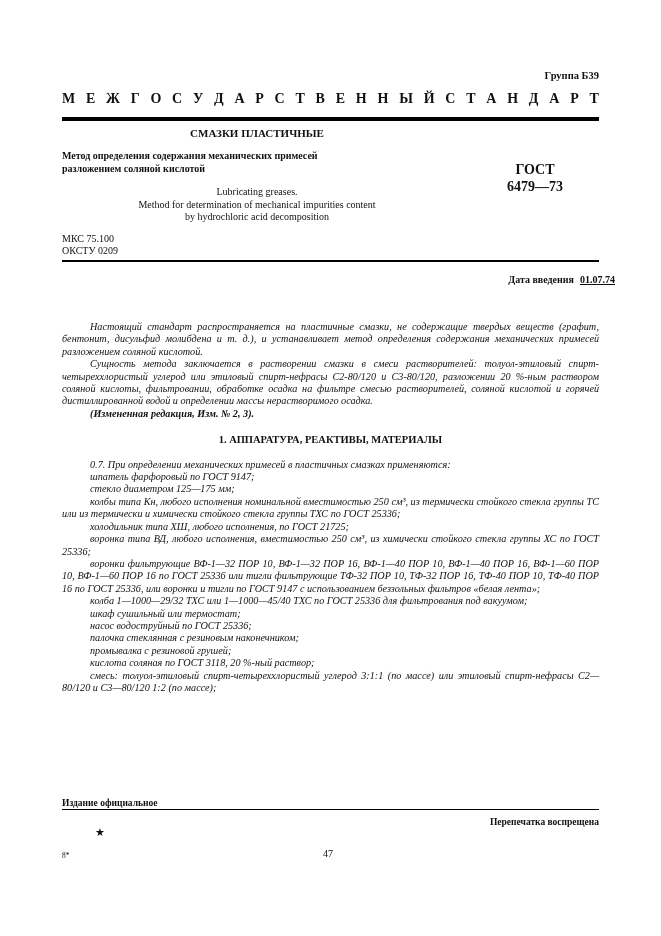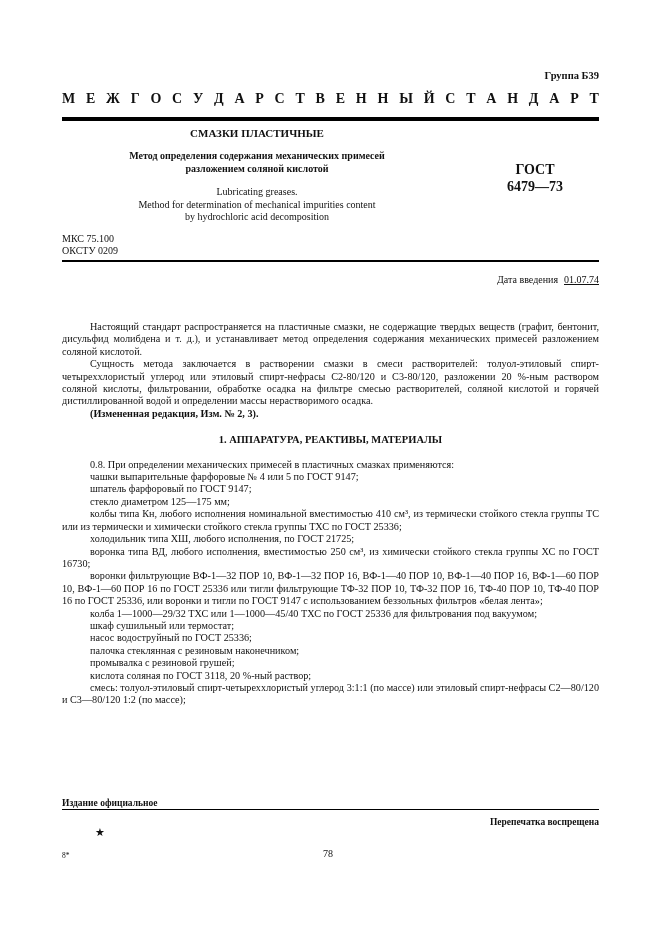--- a/index.html
+++ b/index.html
@@ -5,30 +5,30 @@
   html, body { margin:0; padding:0; background:#ffffff; }
   body { width:661px; height:936px; position:relative; overflow:hidden;
          font-family:"Liberation Serif", "DejaVu Serif", serif; color:#111; }
   .abs { position:absolute; }
   .b { font-weight:bold; }
   .group { top:70px; right:62px; font-size:10.5px; font-weight:bold; }
   .interstate { top:91px; left:62px; width:537px; font-size:14px; font-weight:bold;
                 display:flex; justify-content:space-between; letter-spacing:0; }
   .rule-thick { left:62px; width:537px; height:4px; background:#000; top:117px; }
   .title { top:127px; left:62px; width:390px; text-align:center; font-size:11px; font-weight:bold; }
-  .subtitle { top:150px; left:62px; width:390px; text-align:center; font-size:10px; font-weight:bold; line-height:12.5px; }
+  .subtitle { top:150px; left:62px; width:390px; font-size:10px; font-weight:bold; line-height:12.5px; }
   .entitle { top:186px; left:62px; width:390px; text-align:center; font-size:10px; line-height:12.5px; }
   .gost { top:161px; left:480px; width:110px; text-align:center; font-size:14px; font-weight:bold; line-height:17px; }
   .codes { top:233px; left:62px; font-size:10px; line-height:11.5px; }
   .rule-mid { left:62px; width:537px; height:2px; background:#000; top:260px; }
-  .date { top:274px; right:62px; font-size:10px; font-weight:normal;margin-left:11px; }
+  .date { top:274px; right:46px; font-size:10px; font-weight:bold;margin-left:11px; }
   .date u { margin-left:6px; }
   .body { top:321px; left:62px; width:537px; font-size:10.2px; line-height:12.4px; text-align:justify; }
   .body p { margin:0; }
-  .ind { text-indent:28px; }
+  .ind { text-indent:28px;font-style:italic; }
   .section { text-align:center; font-weight:bold; font-size:10.5px; margin:14px 0 12px 0 !important; }
   .rule-foot { left:62px; width:537px; height:1px; background:#000; top:809px; }
   .foot-left { top:798px; left:62px; font-size:9.5px; font-weight:bold; }
   .foot-right { top:817px; right:62px; font-size:9.5px; font-weight:bold; }
   .star { top:826px; left:95px; font-size:11px; }
   .pmark { top:851px; left:62px; font-size:7.5px; }
   .pnum { top:848px; left:323px; font-size:10px; }
 </style>
 </head>
 <body>
@@ -91,35 +91,34 @@
 
 <div class="abs date">
   <span>Дата введения</span><u>01.07.74</u>
 </div>
 
 <div class="abs body">
   <p class="ind">Настоящий стандарт распространяется на пластичные смазки, не содержащие твердых веществ (графит, бентонит, дисульфид молибдена и т. д.), и устанавливает метод определения содержания механических примесей разложением соляной кислотой.</p>
   <p class="ind">Сущность метода заключается в растворении смазки в смеси растворителей: толуол-этиловый спирт-четыреххлористый углерод или этиловый спирт-нефрасы С2-80/120 и С3-80/120, разложении 20 %-ным раствором соляной кислоты, фильтровании, обработке осадка на фильтре смесью растворителей, соляной кислотой и горячей дистиллированной водой и определении массы нерастворимого осадка.</p>
   <p class="ind b">(Измененная редакция, Изм. № 2, 3).</p>
   <p class="section">1. АППАРАТУРА, РЕАКТИВЫ, МАТЕРИАЛЫ</p>
-  <p class="ind">0.8. При определении механических примесей в пластичных смазках применяются:</p>
-  <p class="ind">чашки выпарительные фарфоровые № 4 или 5 по ГОСТ 9147;</p>
+  <p class="ind">0.7. При определении механических примесей в пластичных смазках применяются:</p>
   <p class="ind">шпатель фарфоровый по ГОСТ 9147;</p>
   <p class="ind">стекло диаметром 125—175 мм;</p>
-  <p class="ind">колбы типа Кн, любого исполнения номинальной вместимостью 410 см³, из термически стойкого стекла группы ТС или из термически и химически стойкого стекла группы ТХС по ГОСТ 25336;</p>
+  <p class="ind">колбы типа Кн, любого исполнения номинальной вместимостью 250 см³, из термически стойкого стекла группы ТС или из термически и химически стойкого стекла группы ТХС по ГОСТ 25336;</p>
   <p class="ind">холодильник типа ХШ, любого исполнения, по ГОСТ 21725;</p>
-  <p class="ind">воронка типа ВД, любого исполнения, вместимостью 250 см³, из химически стойкого стекла группы ХС по ГОСТ 16730;</p>
+  <p class="ind">воронка типа ВД, любого исполнения, вместимостью 250 см³, из химически стойкого стекла группы ХС по ГОСТ 25336;</p>
   <p class="ind">воронки фильтрующие ВФ-1—32 ПОР 10, ВФ-1—32 ПОР 16, ВФ-1—40 ПОР 10, ВФ-1—40 ПОР 16, ВФ-1—60 ПОР 10, ВФ-1—60 ПОР 16 по ГОСТ 25336 или тигли фильтрующие ТФ-32 ПОР 10, ТФ-32 ПОР 16, ТФ-40 ПОР 10, ТФ-40 ПОР 16 по ГОСТ 25336, или воронки и тигли по ГОСТ 9147 с использованием беззольных фильтров «белая лента»;</p>
   <p class="ind">колба 1—1000—29/32 ТХС или 1—1000—45/40 ТХС по ГОСТ 25336 для фильтрования под вакуумом;</p>
   <p class="ind">шкаф сушильный или термостат;</p>
   <p class="ind">насос водоструйный по ГОСТ 25336;</p>
   <p class="ind">палочка стеклянная с резиновым наконечником;</p>
   <p class="ind">промывалка с резиновой грушей;</p>
   <p class="ind">кислота соляная по ГОСТ 3118, 20 %-ный раствор;</p>
   <p class="ind">смесь: толуол-этиловый спирт-четыреххлористый углерод 3:1:1 (по массе) или этиловый спирт-нефрасы С2—80/120 и С3—80/120 1:2 (по массе);</p>
 </div>
 
 <div class="abs rule-foot"></div>
 <div class="abs foot-left">Издание официальное</div>
 <div class="abs foot-right">Перепечатка воспрещена</div>
 <div class="abs star">★</div>
 <div class="abs pmark">8*</div>
-<div class="abs pnum">78</div>
+<div class="abs pnum">47</div>
 
 </body></html>

